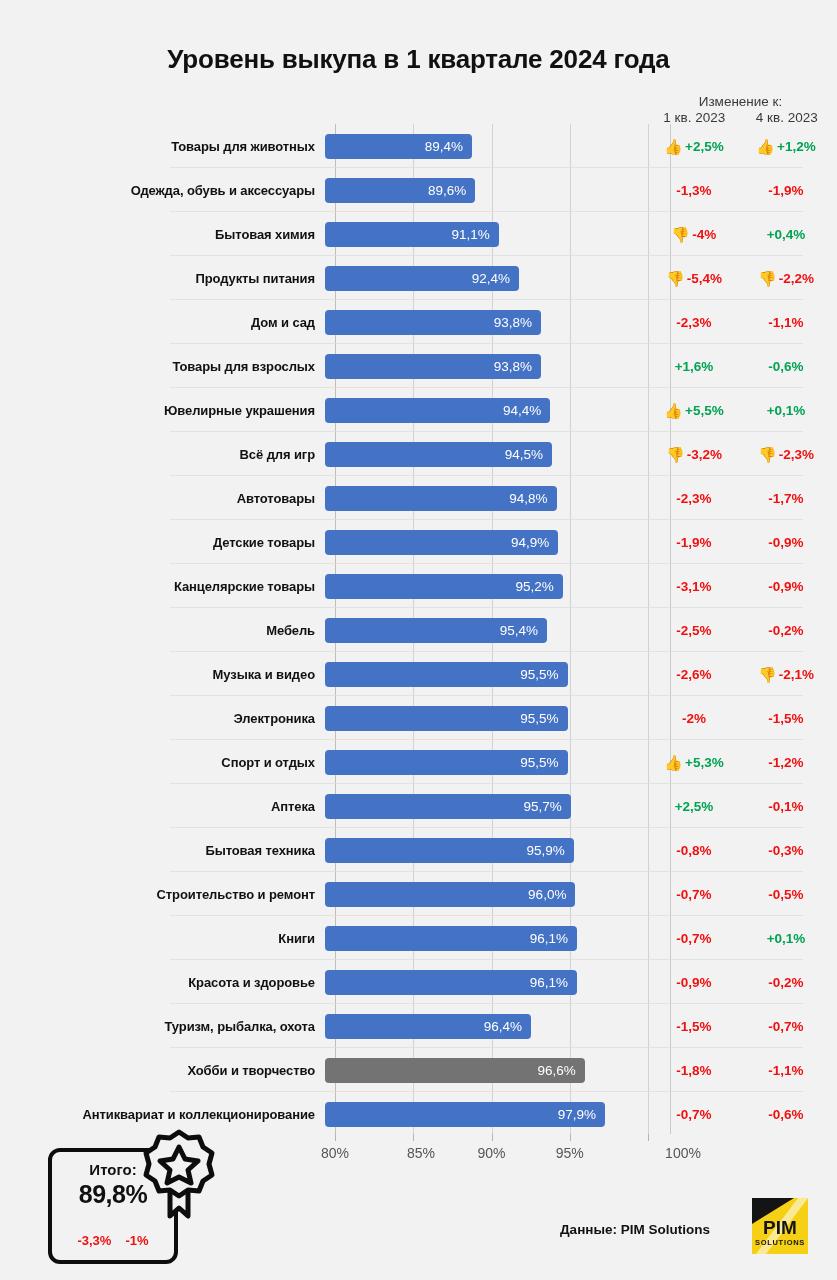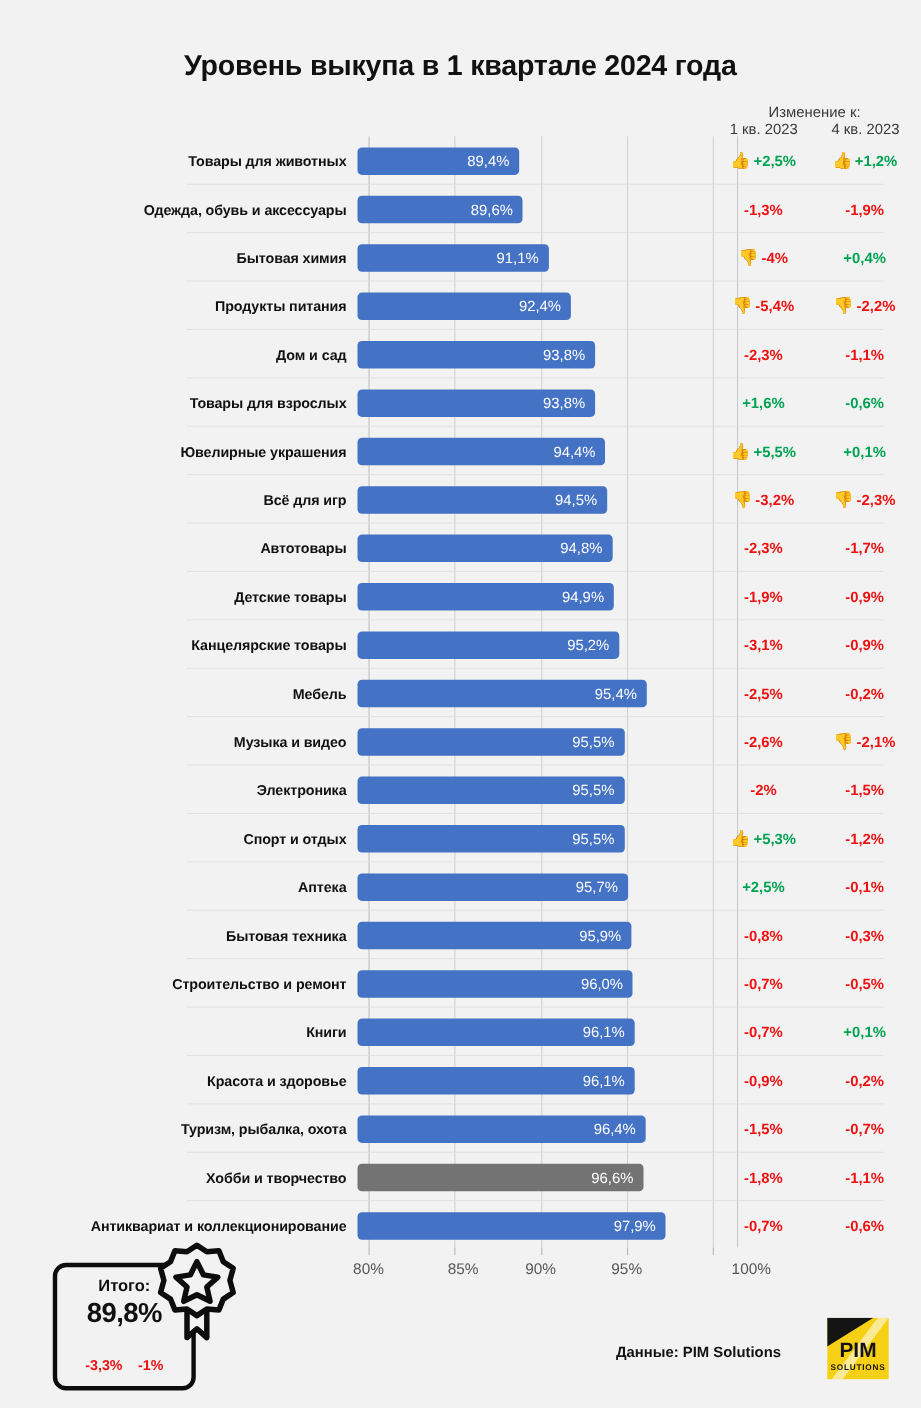--- a/index.html
+++ b/index.html
@@ -410,21 +410,21 @@
         <div class="change-cell">
           <span class="neg" style="color: rgb(238, 17, 17);">-3,1%</span>
         </div>
         <div class="change-cell">
           <span class="neg" style="color: rgb(238, 17, 17);">-0,9%</span>
         </div>
       </div>
       <div class="row">
         <div class="cat-label">Мебель</div>
         <div class="bar-wrap">
-          <div class="bar" style="width: 263px; background: rgb(68, 114, 196);">
+          <div class="bar" style="width: 222px; background: rgb(68, 114, 196);">
             <span class="bar-value">95,4%</span>
           </div>
         </div>
         <div class="change-cell">
           <span class="neg" style="color: rgb(238, 17, 17);">-2,5%</span>
         </div>
         <div class="change-cell">
           <span class="neg" style="color: rgb(238, 17, 17);">-0,2%</span>
         </div>
       </div>
@@ -538,21 +538,21 @@
         <div class="change-cell">
           <span class="neg" style="color: rgb(238, 17, 17);">-0,9%</span>
         </div>
         <div class="change-cell">
           <span class="neg" style="color: rgb(238, 17, 17);">-0,2%</span>
         </div>
       </div>
       <div class="row">
         <div class="cat-label">Туризм, рыбалка, охота</div>
         <div class="bar-wrap">
-          <div class="bar" style="width: 262px; background: rgb(68, 114, 196);">
+          <div class="bar" style="width: 206px; background: rgb(68, 114, 196);">
             <span class="bar-value">96,4%</span>
           </div>
         </div>
         <div class="change-cell">
           <span class="neg" style="color: rgb(238, 17, 17);">-1,5%</span>
         </div>
         <div class="change-cell">
           <span class="neg" style="color: rgb(238, 17, 17);">-0,7%</span>
         </div>
       </div>

